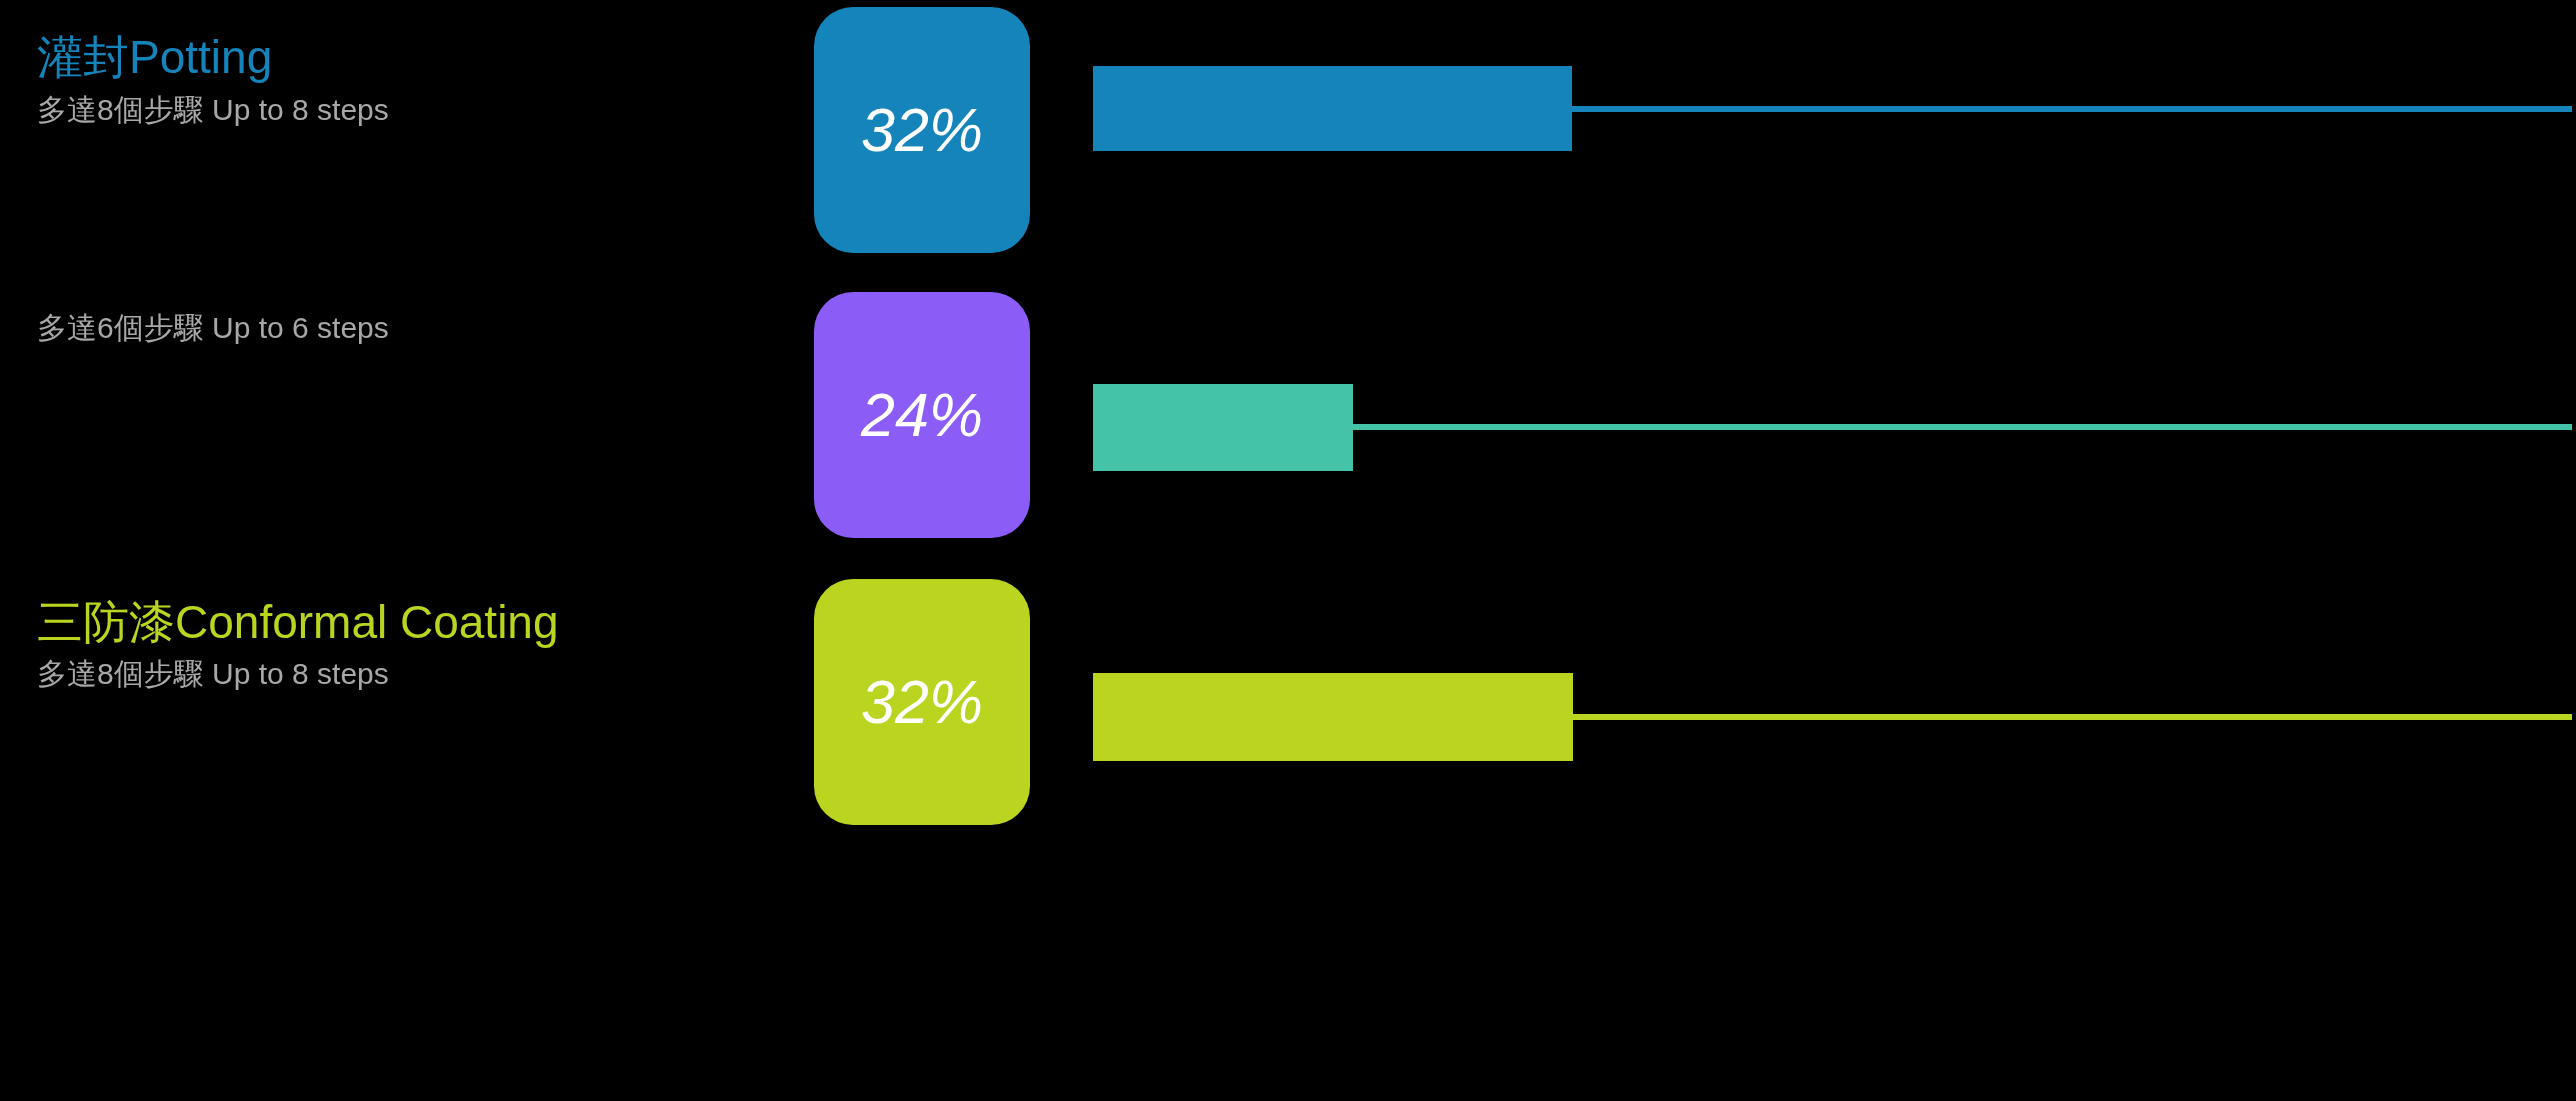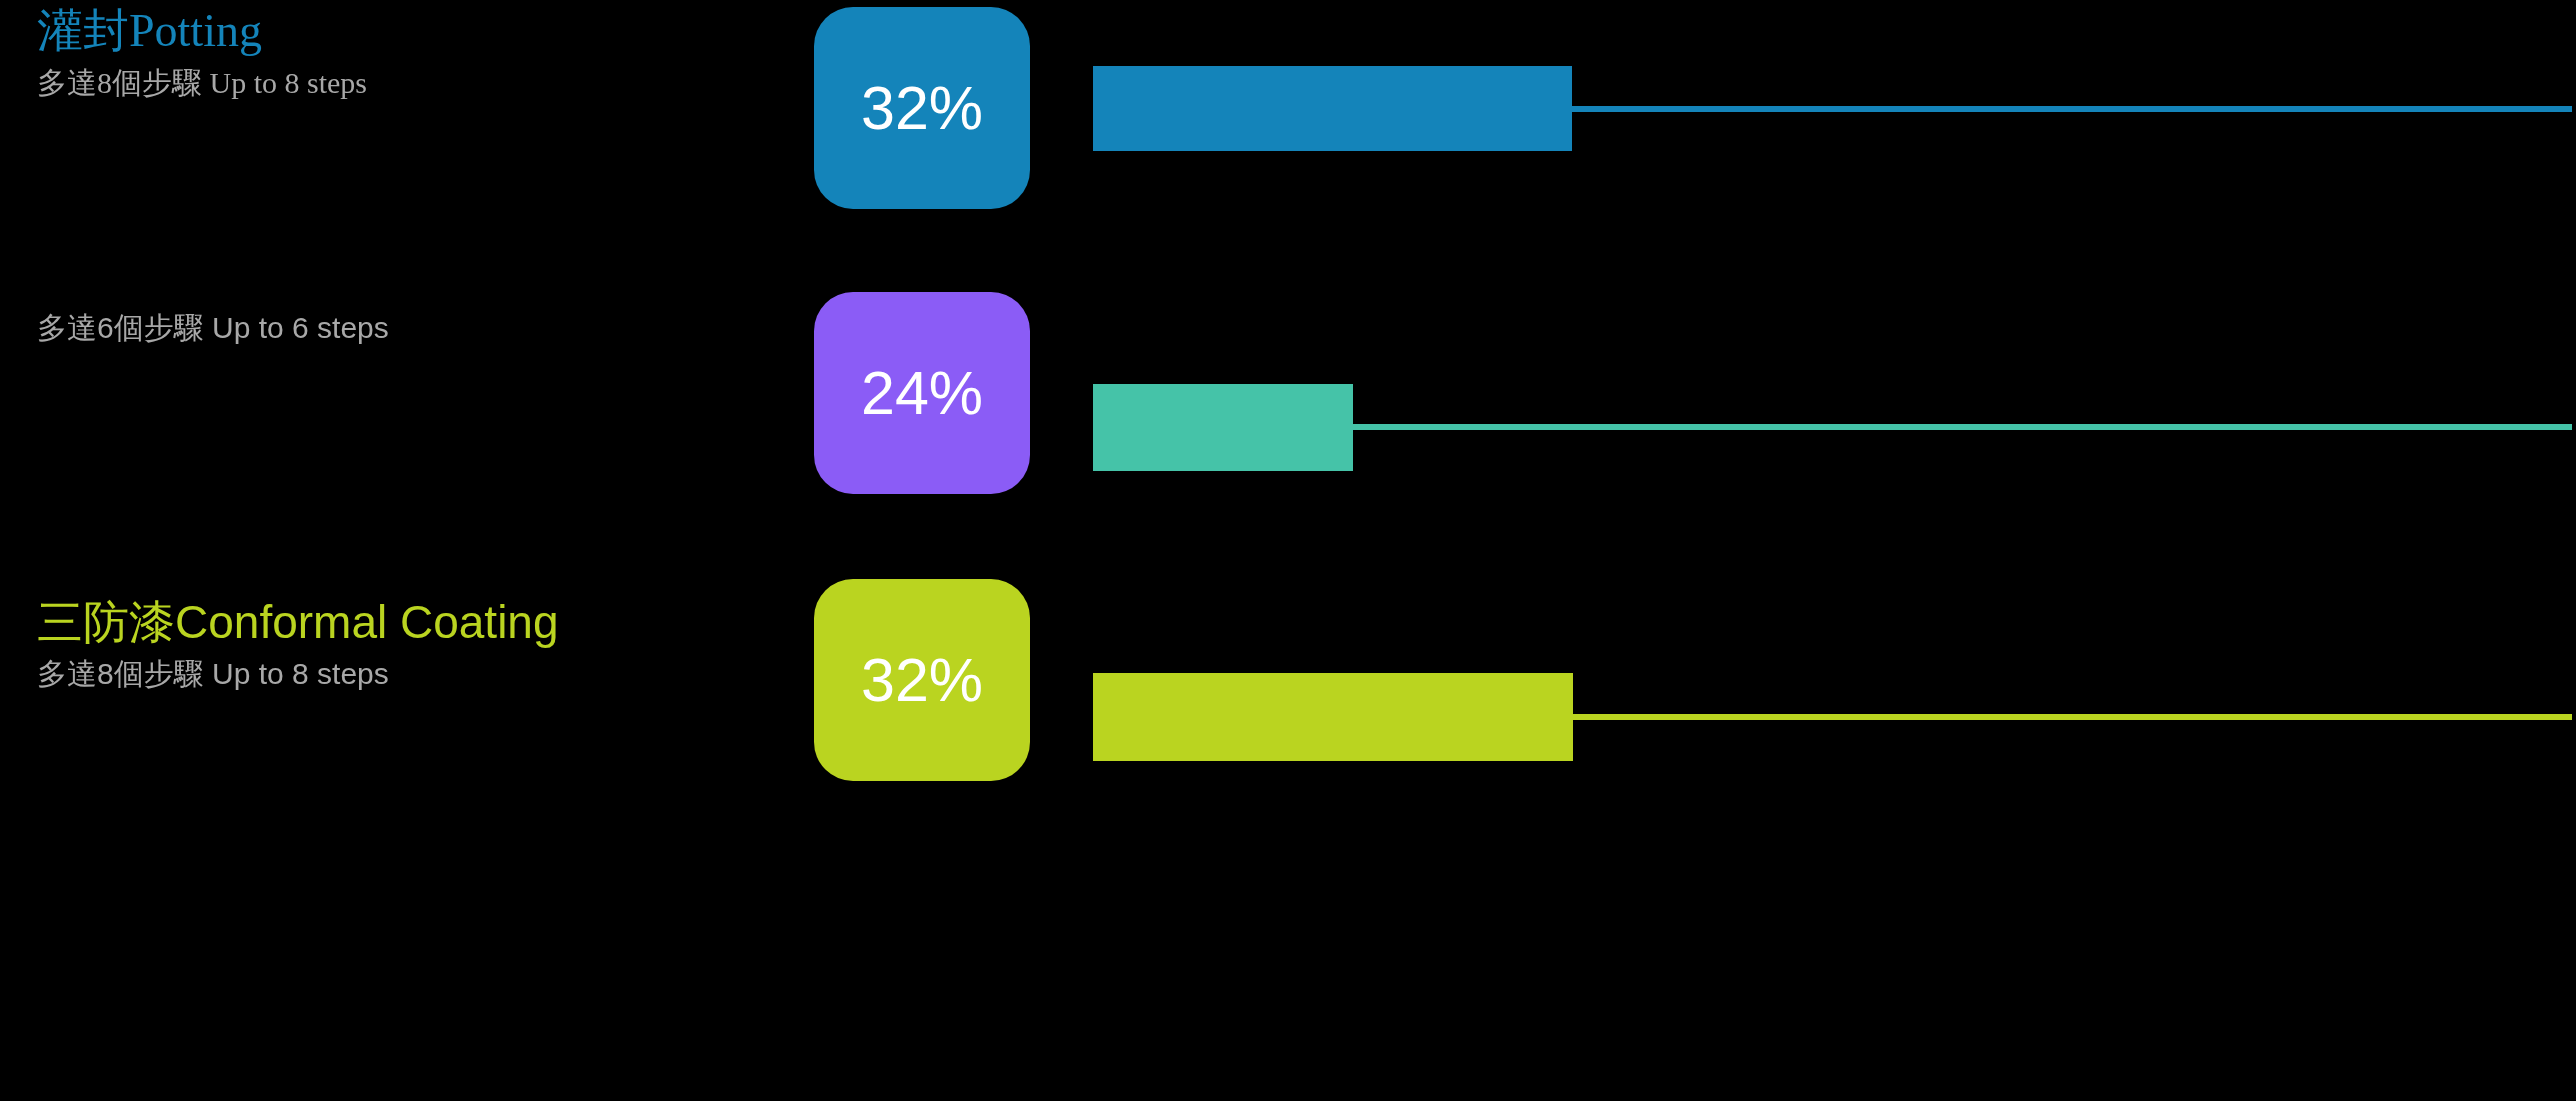--- a/index.html
+++ b/index.html
@@ -36,25 +36,26 @@
     color:#a8a8a8;
     margin-top:8px;
     white-space:nowrap;
   }
 
   
   .tile {
     position:absolute;
     left:814px;
     width:216px;
-    height:202px;
+    height:246px;
     border-radius:39px;
     display:flex;
     align-items:center;
     justify-content:center;
+    font-style:italic;
   }
   .tile-value {
     color:#ffffff;
     font-size:61px;
     font-weight:400;
     line-height:1;
     letter-spacing:0px;
   }
 
   
@@ -70,21 +71,21 @@
     height:6.4px;
     right:3.7px;
   }
 
   
   #row-0 { top:0; height:276px; }
   #row-1 { top:285px; height:276px; }
   #row-2 { top:572px; height:276px; }
   #row-3 { top:867px; height:235px; }
 
-  #row-0 .labels { top:5px;font-family:Liberation Serif, serif; }
+  #row-0 .labels { top:32px; }
   #row-1 .labels { top:16.6px; }
   #row-2 .labels { top:16.6px; }
   #row-3 .labels { top:9.2px; }
 
   #row-0 .tile { top:7.4px; }
   #row-1 .tile { top:7.4px; }
   #row-2 .tile { top:7.4px; }
   #row-3 .tile { top:7.4px; }
 
   #row-0 .bar-wrap { top:66px; }

